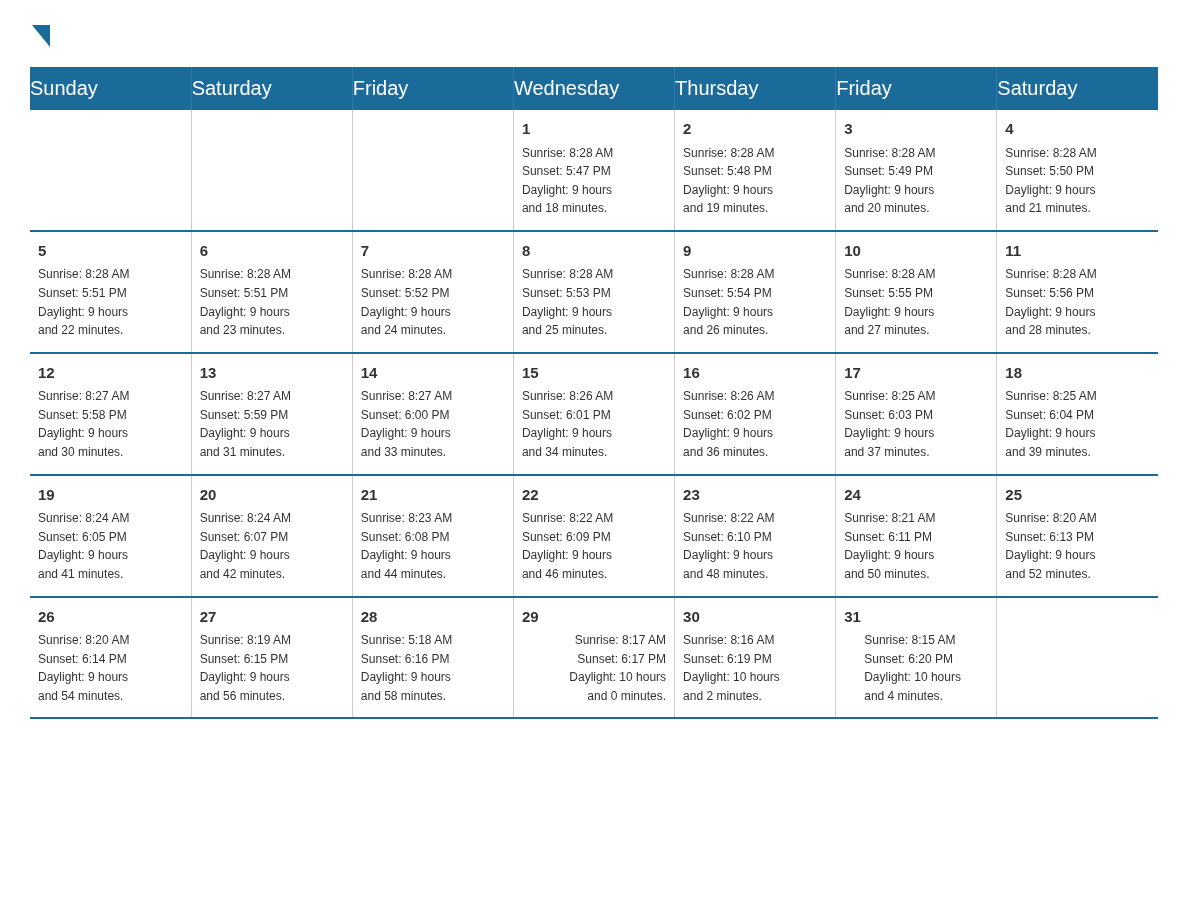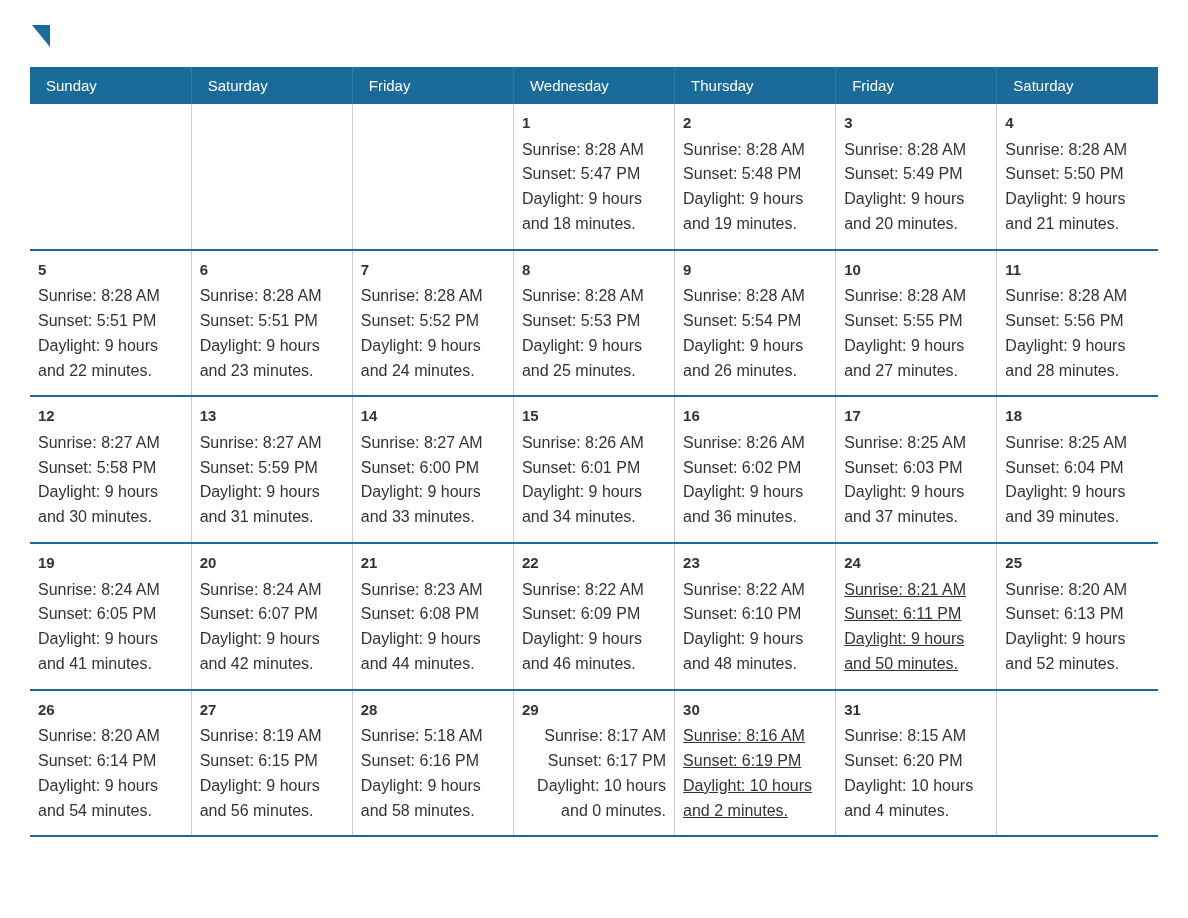--- a/index.html
+++ b/index.html
@@ -60,23 +60,23 @@
     }
     .calendar {
       width: 100%;
       border-collapse: collapse;
     }
     .calendar thead tr {
       background-color: #1a6b9a;
     }
     .calendar thead th {
       color: white;
-      font-size: 15px;
+      font-size: 20px;
       font-weight: normal;
-      padding: 10px 16px;
+      padding: 10px 0;
       text-align: left;
       border-right: 1px solid #2a7baa;
     }
     .calendar thead th:last-child {
       border-right: none;
     }
     .calendar tbody tr {
       border-bottom: 2px solid #1a6b9a;
     }
     .calendar tbody td {
@@ -92,21 +92,21 @@
     .calendar tbody td:last-child {
       border-right: none;
     }
     .day-number {
       font-size: 15px;
       font-weight: bold;
       margin-bottom: 3px;
       display: block;
     }
     .day-info {
-      font-size: 16px;
+      font-size: 12px;
       color: #333;
       line-height: 1.55;
     }
     .empty-cell {
       background: #fff;
     }
   </style>
 </head>
 <body>
 
@@ -303,21 +303,21 @@
         </td>
         <td>
           <span class="day-number">23</span>
           <div class="day-info" style="white-space: pre-line;">Sunrise: 8:22 AM
 Sunset: 6:10 PM
 Daylight: 9 hours
 and 48 minutes.</div>
         </td>
         <td>
           <span class="day-number">24</span>
-          <div class="day-info" style="white-space: pre-line; text-decoration: underline;">Sunrise: 8:21 AM
+          <div class="day-info" style="white-space: pre-line;">Sunrise: 8:21 AM
 Sunset: 6:11 PM
 Daylight: 9 hours
 and 50 minutes.</div>
         </td>
         <td>
           <span class="day-number">25</span>
           <div class="day-info" style="white-space: pre-line;">Sunrise: 8:20 AM
 Sunset: 6:13 PM
 Daylight: 9 hours
 and 52 minutes.</div>
@@ -347,28 +347,28 @@
         </td>
         <td>
           <span class="day-number">29</span>
           <div class="day-info" style="white-space: pre-line; text-align: right;">Sunrise: 8:17 AM
 Sunset: 6:17 PM
 Daylight: 10 hours
 and 0 minutes.</div>
         </td>
         <td>
           <span class="day-number">30</span>
-          <div class="day-info" style="white-space: pre-line; text-decoration: underline;">Sunrise: 8:16 AM
+          <div class="day-info" style="white-space: pre-line;">Sunrise: 8:16 AM
 Sunset: 6:19 PM
 Daylight: 10 hours
 and 2 minutes.</div>
         </td>
         <td>
           <span class="day-number">31</span>
-          <div class="day-info" style="white-space: pre-line;">Sunrise: 8:15 AM
+          <div class="day-info" style="white-space: pre-line; margin-left: 20px;">Sunrise: 8:15 AM
 Sunset: 6:20 PM
 Daylight: 10 hours
 and 4 minutes.</div>
         </td>
         <td class="empty-cell"></td>
       </tr>
     </tbody>
 </table>
 
 </body></html>

